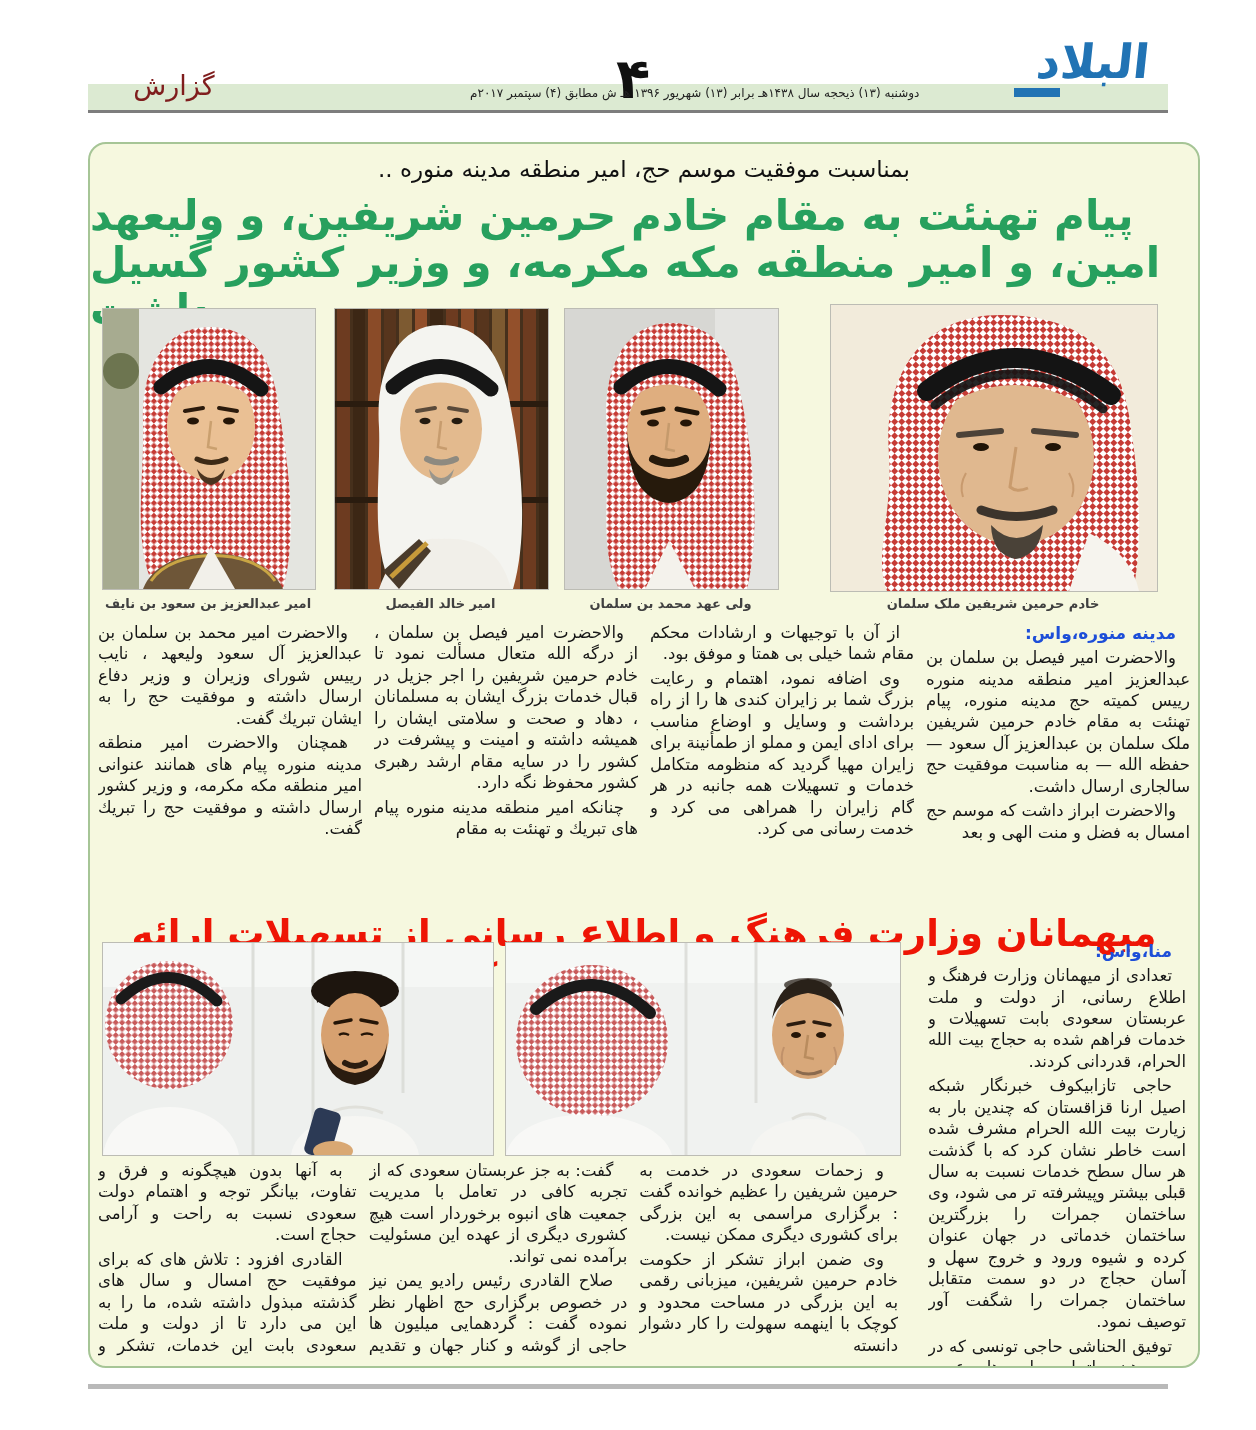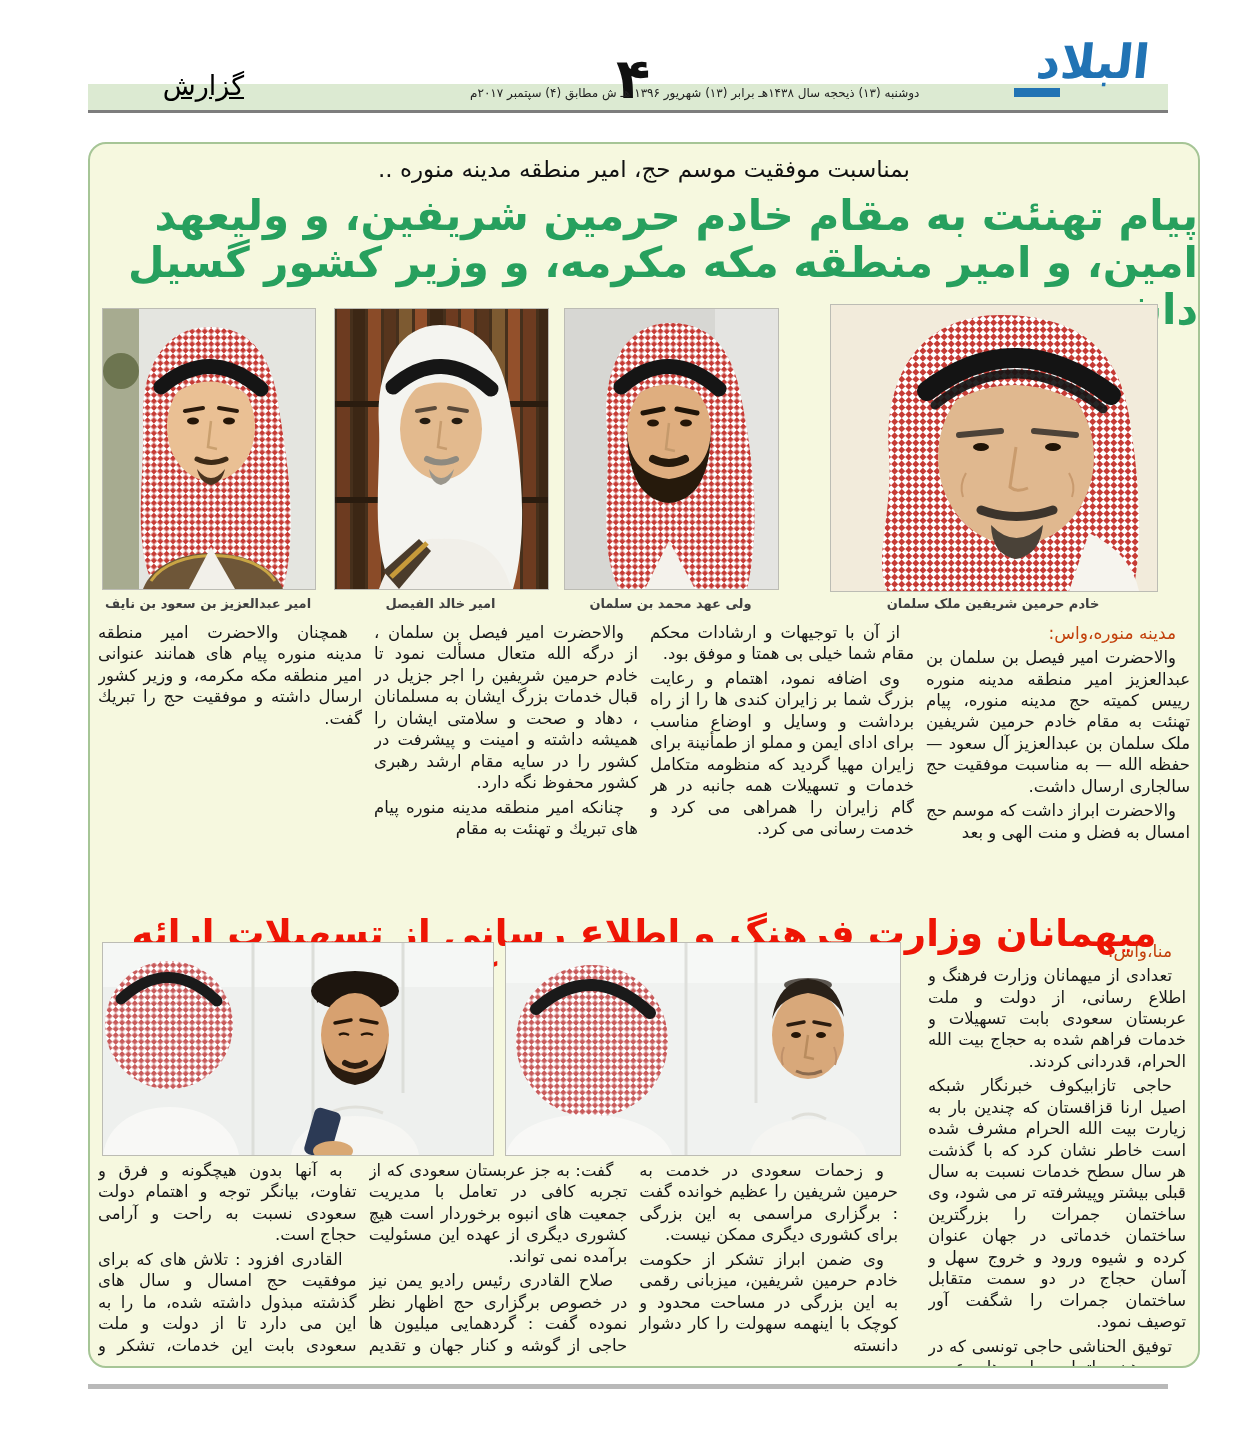--- a/index.html
+++ b/index.html
@@ -1,49 +1,49 @@
 <!DOCTYPE html>
 <html lang="fa"><head>
 <meta charset="utf-8">
 <style>
   html,body{margin:0;padding:0;background:#ffffff;}
   .page{position:relative;width:1256px;height:1430px;background:#ffffff;overflow:hidden;
         font-family:"DejaVu Sans",sans-serif;}
   
   .band{position:absolute;left:88px;top:84px;width:1080px;height:26px;background:#dcead2;}
   .band-rule{position:absolute;left:88px;top:110px;width:1080px;height:3px;background:#7d7d7d;}
-  .section-label{position:absolute;left:104px;top:70px;width:140px;text-align:right;
-        font-size:27px;color:#000000;direction:rtl;text-decoration:underline;}
+  .section-label{position:absolute;left:104px;top:70px;width:140px;text-align:center;
+        font-size:27px;color:#7f1d1d;direction:rtl;}
   .page-num{position:absolute;left:598px;top:46px;width:70px;text-align:center;
         font-size:56px;font-weight:bold;color:#111;}
   .date-line{position:absolute;right:226px;top:86px;width:560px;text-align:left;
         font-size:12px;color:#222;direction:rtl;white-space:nowrap;}
   .logo{position:absolute;right:88px;top:34px;width:150px;text-align:center;
         font-size:47px;font-weight:bold;color:#2173b4;transform:skewX(-6deg);direction:rtl;}
   .logo-bar{position:absolute;right:196px;top:88px;width:46px;height:9px;background:#2173b4;}
   
   .content-box{position:absolute;left:88px;top:142px;width:1080px;height:1222px;
         background:#f6f8df;border:2px solid #a6c596;border-radius:18px;overflow:hidden;padding-left:28px;}
   .kicker{position:absolute;top:12px;left:0;width:100%;text-align:center;font-size:23px;
         color:#111;direction:rtl;}
-  .headline-green{position:absolute;top:48px;left:0;width:100%;text-align:right;
+  .headline-green{position:absolute;top:48px;left:0;width:100%;text-align:left;
         font-size:42px;line-height:1.12;font-weight:800;color:#27a05e;direction:rtl;}
   .headline-red{position:absolute;top:728px;left:0;width:100%;text-align:center;
         font-size:37px;font-weight:800;color:#ee1505;direction:rtl;margin-top:40px;}
   
   .photo{position:absolute;background:#fff;border:1px solid #bcbcb4;box-shadow:0 0 0 3px #fdfdf2 inset;}
   .photo svg{display:block;}
   .caption{position:absolute;font-size:13px;font-weight:bold;color:#404040;text-align:center;
         direction:rtl;}
   
   .cols-row{position:absolute;display:flex;direction:rtl;gap:12px;}
   .col{flex:1;overflow:hidden;font-size:16.5px;line-height:1.3;color:#161616;
         text-align:justify;direction:rtl;}
   .col p{margin:0 0 3px 0;text-indent:14px;}
-  .dateline{font-weight:normal;font-size:17px;margin:0 0 1px 0;color:#c2410c;}
+  .dateline{font-weight:bold;font-size:17px;margin:0 0 1px 0;color:#1d4ed8;}
   .abs-col{position:absolute;overflow:hidden;font-size:16.5px;line-height:1.3;color:#161616;
         text-align:justify;direction:rtl;}
   .abs-col p{margin:0 0 3px 0;text-indent:14px;}
   .footer-rule{position:absolute;left:88px;top:1384px;width:1080px;height:5px;background:#b9b9b9;}
 </style>
 </head>
 <body>
 
 <div class="page">
 
@@ -191,20 +191,21 @@
       </div>
       <div class="col">
         <p>از آن با توجیهات و ارشادات محکم مقام شما خیلی بی همتا و موفق بود.</p>
         <p>وی اضافه نمود، اهتمام و رعایت بزرگ شما بر زایران کندی ها را از راه برداشت و وسایل و اوضاع مناسب برای ادای ایمن و مملو از طمأنینة برای زایران مهیا گردید که منظومه متکامل خدمات و تسهیلات همه جانبه در هر گام زایران را همراهی می کرد و خدمت رسانی می کرد.</p>
       </div>
       <div class="col">
         <p>والاحضرت امیر فیصل بن سلمان ، از درگه الله متعال مسألت نمود تا خادم حرمین شریفین را اجر جزیل در قبال خدمات بزرگ ایشان به مسلمانان ، دهاد و صحت و سلامتی ایشان را همیشه داشته و امینت و پیشرفت در کشور را در سایه مقام ارشد رهبری کشور محفوظ نگه دارد.</p>
         <p>چنانکه امیر منطقه مدینه منوره پیام های تبریك و تهنئت به مقام</p>
       </div>
       <div class="col">
+        <p>والاحضرت امیر محمد بن سلمان بن عبدالعزیز آل سعود ولیعهد ، نایب رییس شورای وزیران و وزیر دفاع ارسال داشته و موفقیت حج را به ایشان تبریك گفت.</p>
         <p>همچنان والاحضرت امیر منطقه مدینه منوره پیام های همانند عنوانی امیر منطقه مکه مکرمه، و وزیر کشور ارسال داشته و موفقیت حج را تبریك گفت.</p>
       </div>
     </div>
 
     <div class="headline-red">میهمانان وزارت فرهنگ و اطلاع رسانی از تسهیلات ارائه شده به حجاج قدرانی کردند</div>
 
     <div class="abs-col" style="top:796px;right:12px;width:258px;height:556px;">
       <p class="dateline">منا،واس:</p>
       <p>تعدادی از میهمانان وزارت فرهنگ و اطلاع رسانی، از دولت و ملت عربستان سعودی بابت تسهیلات و خدمات فراهم شده به حجاج بیت الله الحرام، قدردانی کردند.</p>
       <p>حاجی تازابیکوف خبرنگار شبکه اصیل ارنا قزاقستان که چندین بار به زیارت بیت الله الحرام مشرف شده است خاطر نشان کرد که با گذشت هر سال سطح خدمات نسبت به سال قبلی بیشتر وپیشرفته تر می شود، وی ساختمان جمرات را بزرگترین ساختمان خدماتی در جهان عنوان کرده و شیوه ورود و خروج سهل و آسان حجاج در دو سمت متقابل ساختمان جمرات را شگفت آور توصیف نمود.</p>

